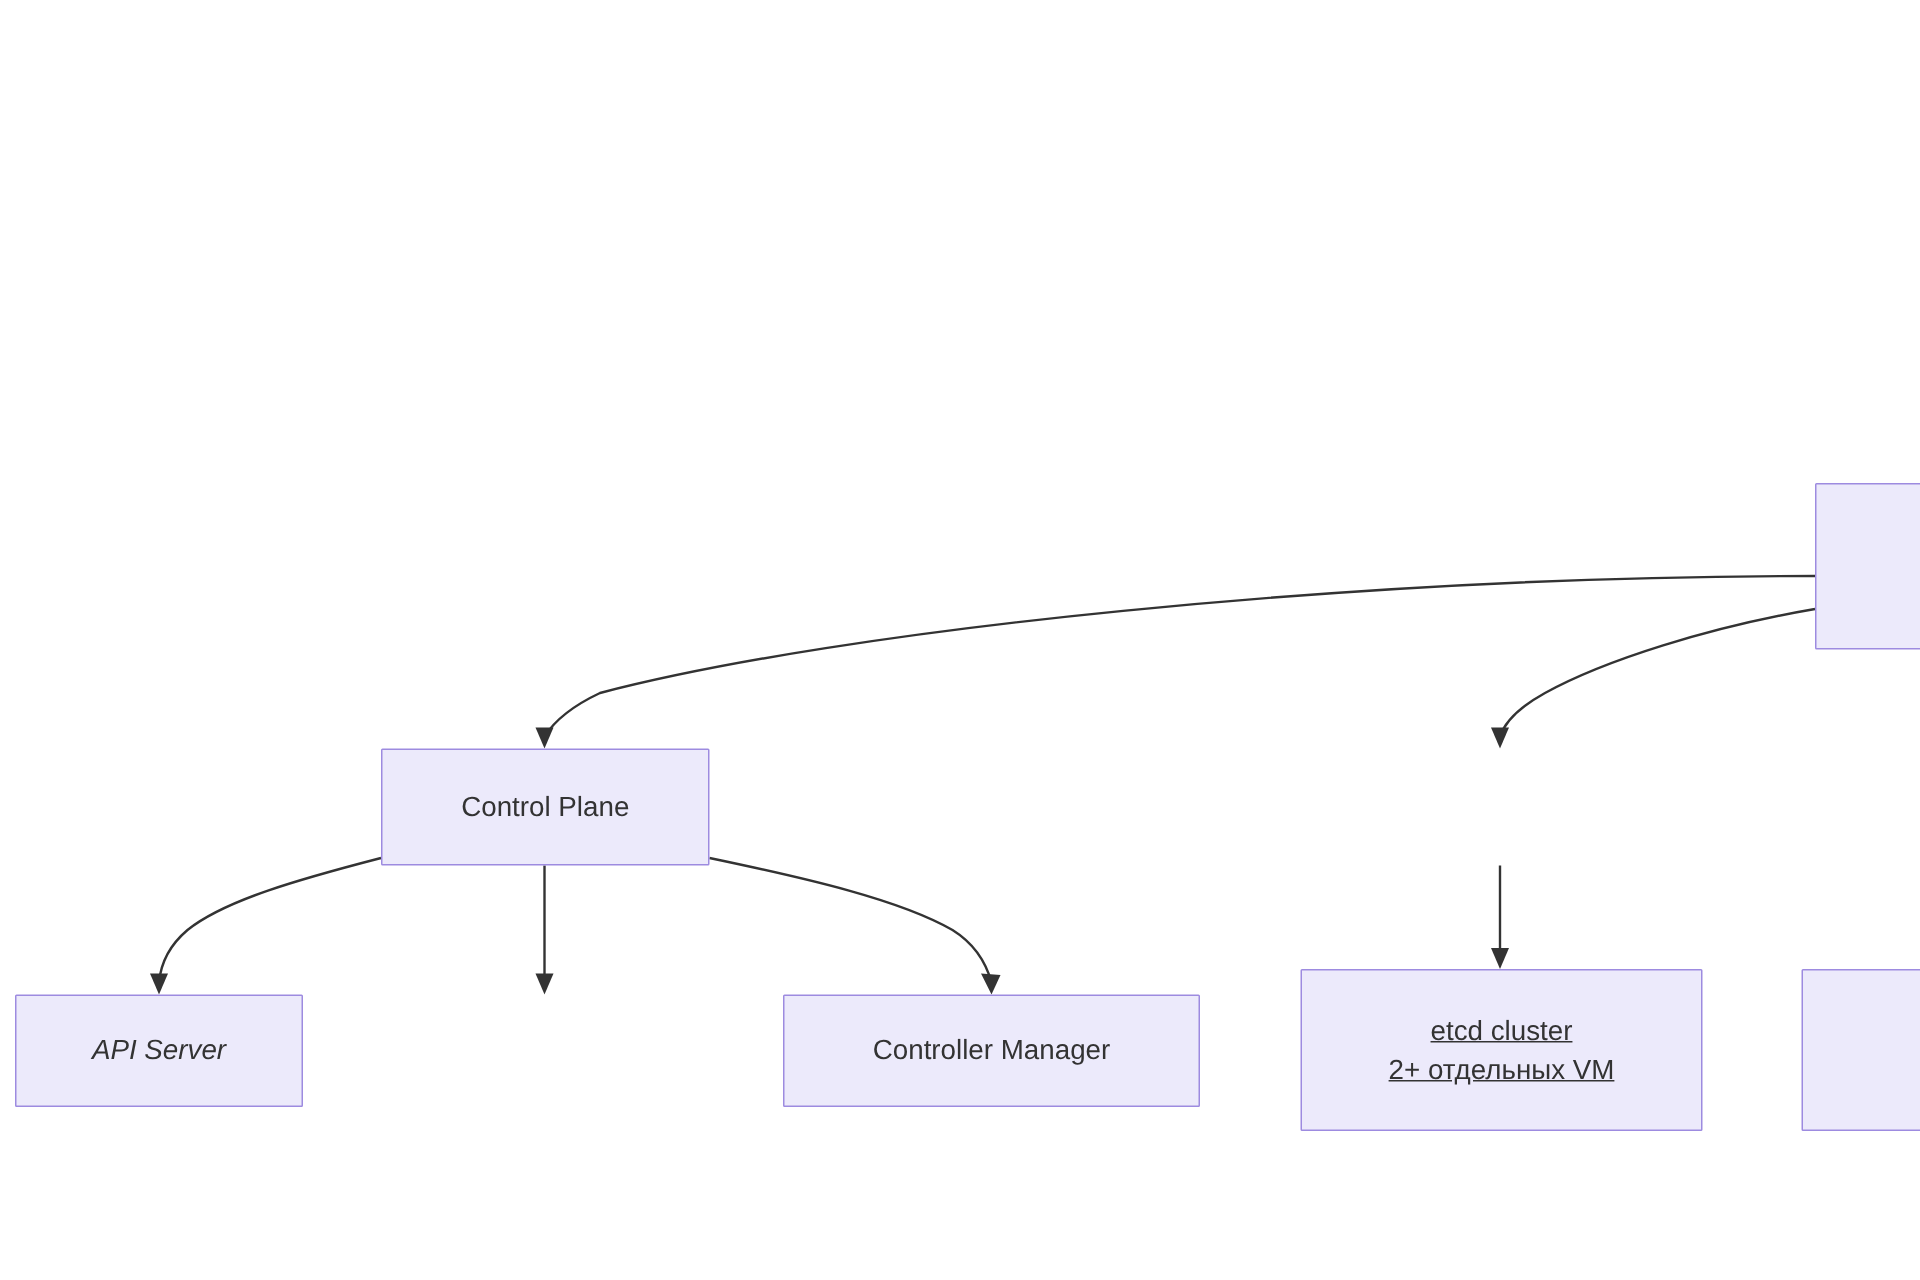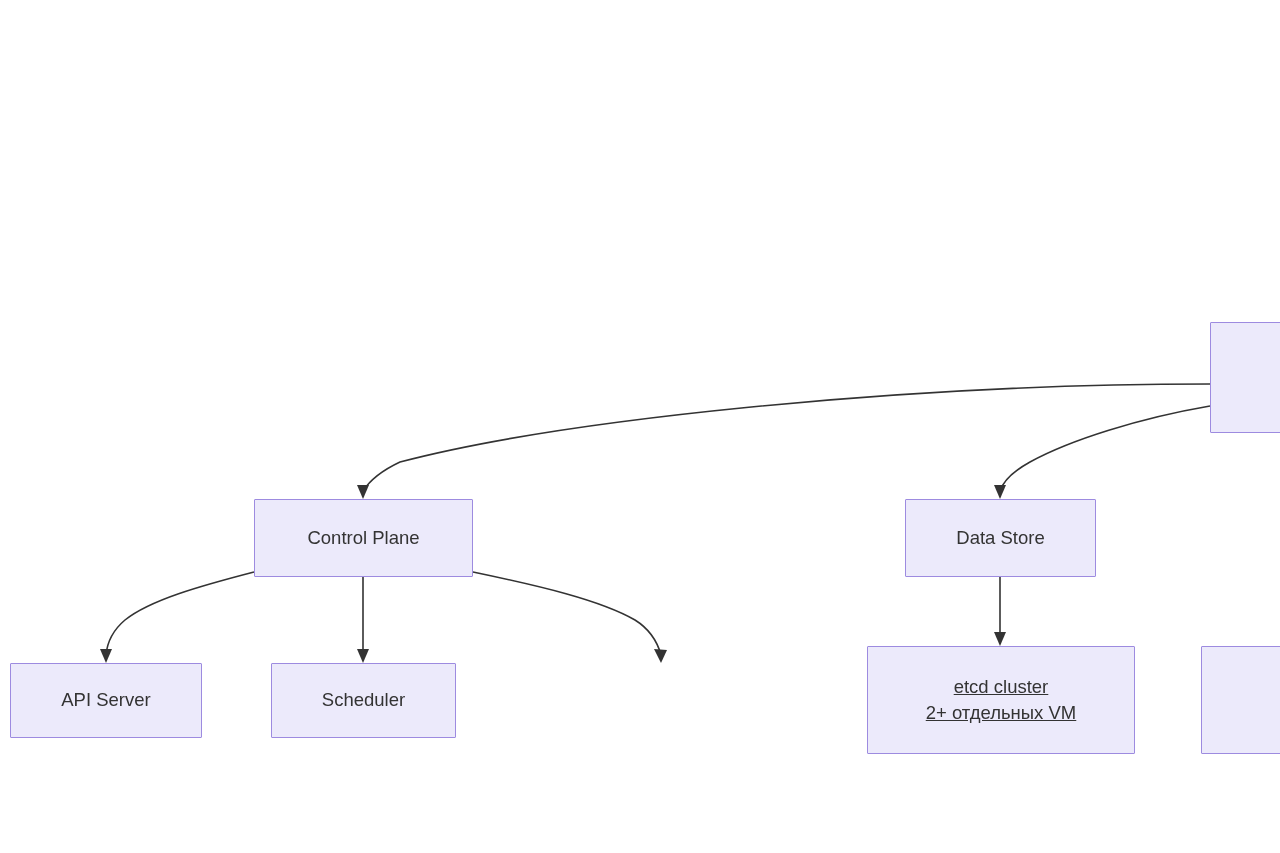--- a/index.html
+++ b/index.html
@@ -55,21 +55,21 @@
   }
   .node-label {
     display: block;
     text-align: center;
   }
   
   #node-root        { left: 1210px; top: 322px;  width: 180px; height: 111px;
                       align-items: center; }
   #node-control-plane { left: 254px; top: 499px; width: 219px; height: 78px; }
   #node-data-store  { left: 905px;  top: 499px;  width: 191px; height: 78px; }
-  #node-api-server  { left: 10px;   top: 663px;  width: 192px; height: 75px; }
+  #node-api-server  { left: 10px;   top: 663px;  width: 192px; height: 75px; font-style: italic; }
   #node-scheduler   { left: 271px;  top: 663px;  width: 185px; height: 75px; }
   #node-controller-manager { left: 522px; top: 663px; width: 278px; height: 75px; }
   #node-etcd        { left: 867px;  top: 646px;  width: 268px; height: 108px; text-decoration: underline; }
   #node-nodes-pool  { left: 1201px; top: 646px;  width: 250px; height: 108px; }
 </style>
 </head>
 <body>
 
 <div id="diagram-canvas">
 
@@ -96,32 +96,29 @@
 
   <div class="node-box" id="node-root">
     
     
   </div>
 
   <div class="node-box" id="node-control-plane">
     <span class="node-label">Control Plane</span>
   </div>
 
-  <div class="node-box" id="node-data-store">
-    <span class="node-label">Data Store</span>
-  </div>
 
   <div class="node-box" id="node-api-server">
     <span class="node-label">API Server</span>
   </div>
 
-  <div class="node-box" id="node-scheduler">
-    <span class="node-label">Scheduler</span>
+
+  <div class="node-box" id="node-controller-manager">
+    <span class="node-label">Controller Manager</span>
   </div>
-
 
   <div class="node-box" id="node-etcd">
     <span class="node-label">etcd cluster</span>
     <span class="node-label">2+ отдельных VM</span>
   </div>
 
   <div class="node-box" id="node-nodes-pool">
     <span class="node-label"></span>
 
   </div>

